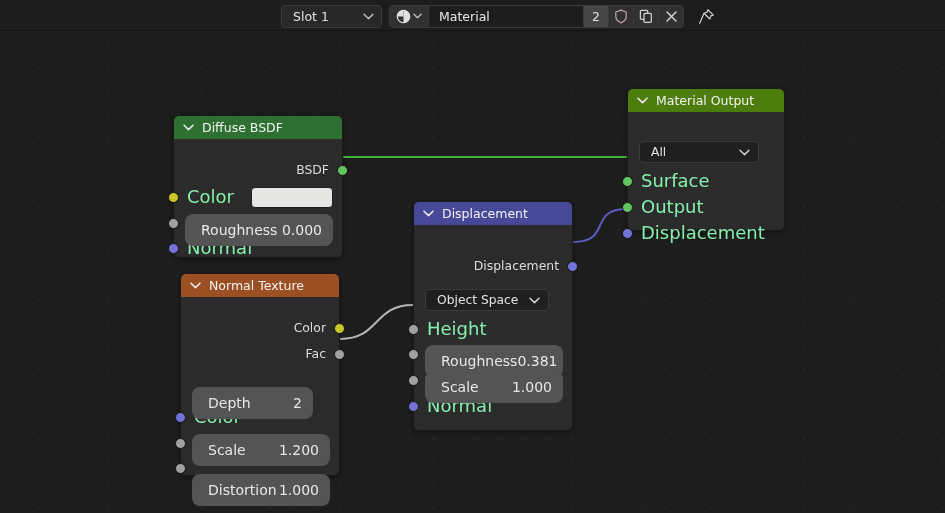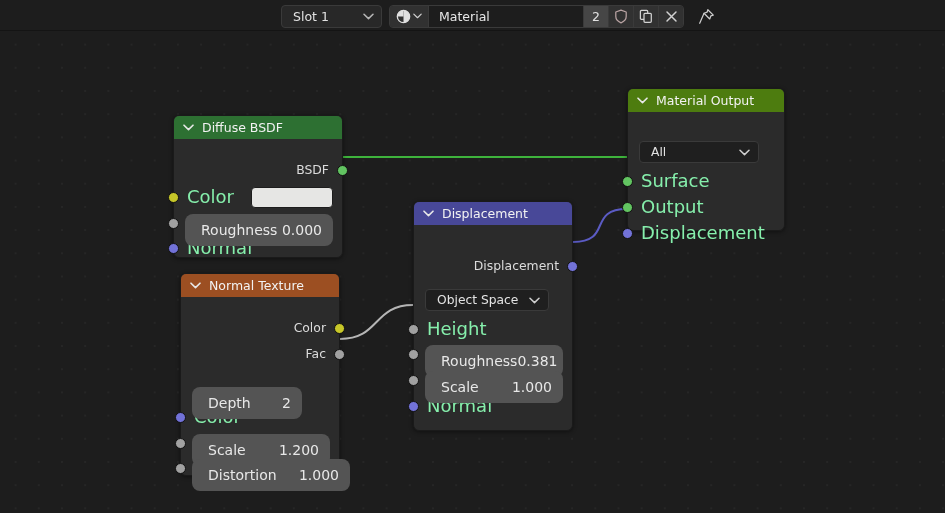--- a/index.html
+++ b/index.html
@@ -266,29 +266,29 @@
           <div class="socket sock-out" style="top:52px;background:#a1a1a1"></div>
           <div class="row" style="top:47px">
             <span class="lbl-right">Fac</span>
           </div>
           <div class="socket sock-in" style="top:115px;background:#7272d8"></div>
           <div class="row" style="top:110px">
             <span class="lbl-left">Color</span>
           </div>
           <div class="socket sock-in" style="top:141px;background:#a1a1a1"></div>
           <div class="socket sock-in" style="top:166px;background:#a1a1a1"></div>
-          <div class="prop" style="left:11px;top:90px;width:110px">
+          <div class="prop" style="left:11px;top:90px;width:121px">
             <span class="pname">Depth</span>
             <span class="pval">2</span>
           </div>
           <div class="prop" style="left:11px;top:137px;width:138px">
             <span class="pname">Scale</span>
             <span class="pval">1.200</span>
           </div>
-          <div class="prop" style="left:11px;top:162px;width:158px">
+          <div class="prop" style="left:11px;top:177px;width:138px">
             <span class="pname">Distortion</span>
             <span class="pval">1.000</span>
           </div>
         </div>
       </div>
       <div class="node" style="left: 413px; top: 170px; width: 160px; height: 230px;">
         <div class="node-header" style="background:#484898">
           <svg width="11" height="7" viewBox="0 0 11 7">
             <path d="M1 1.2 L5.5 5.6 L10 1.2" stroke="#e8e8e8" stroke-width="1.6" fill="none" stroke-linecap="round" stroke-linejoin="round"></path>
           </svg>

